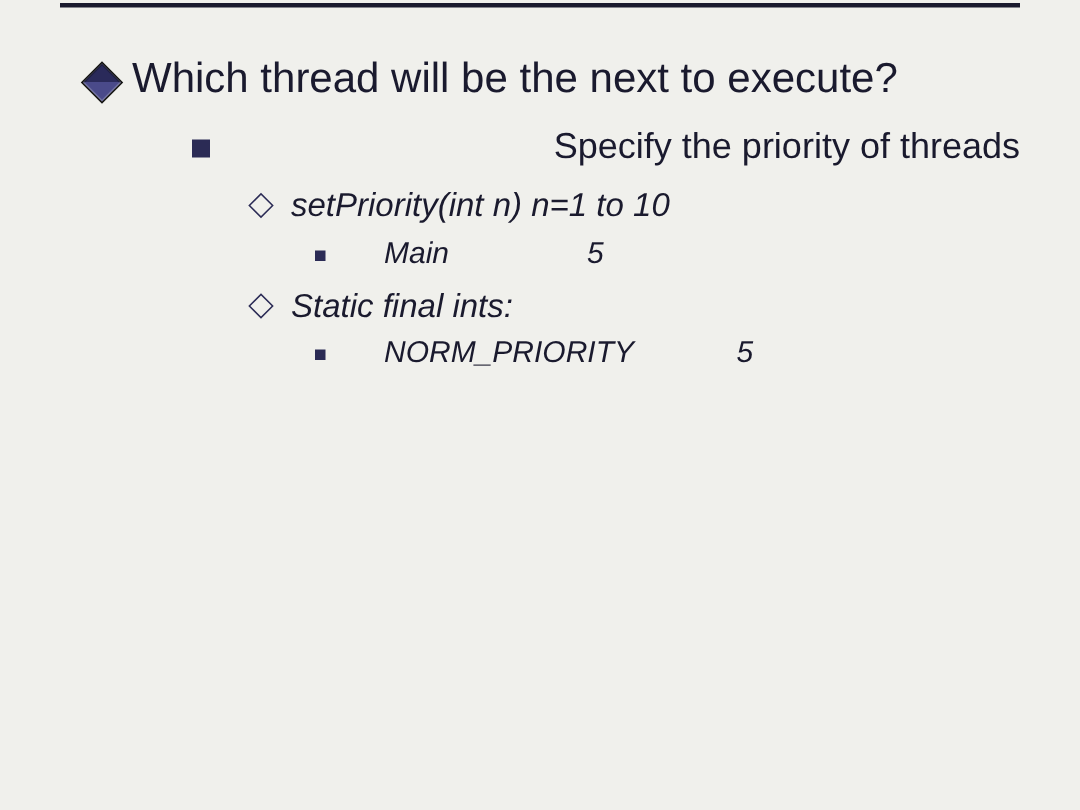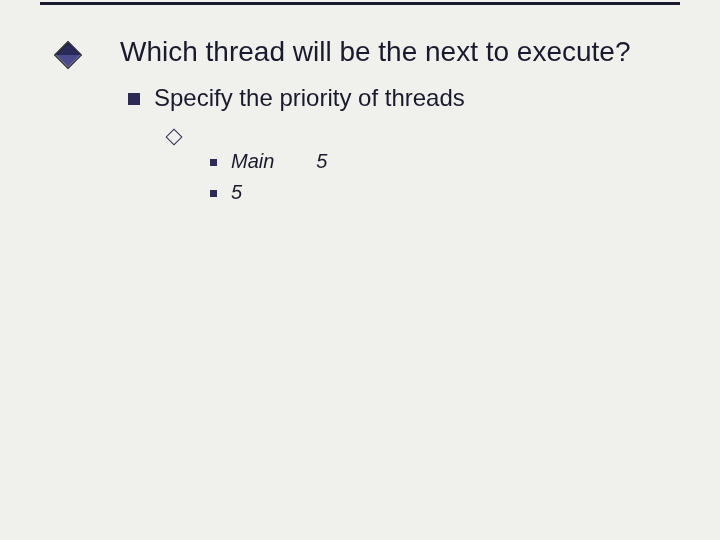--- a/index.html
+++ b/index.html
@@ -29,40 +29,40 @@
   .title-rule {
     height: 3px;
     background: #1a1a2e;
     margin: 2px 0 30px 0;
     width: 100%;
   }
   .lvl1 {
     display: flex;
     align-items: flex-start;
     margin: 0 0 14px 18px;
-    gap: 32px;
   }
   .lvl1 .text {
     font-size: 28px;
     line-height: 1.22;
   }
   .diamond-icon {
     width: 18px;
     height: 18px;
     flex: 0 0 18px;
     margin: 10px 10px 0 0;
     transform: rotate(45deg);
     background: linear-gradient(135deg, #2a2a5a 0 50%, #4a4a8a 50% 100%);
     border: 1px solid #111;
     box-shadow: inset -1px -1px 0 rgba(255,255,255,.2), inset 1px 1px 0 rgba(0,0,0,.3);
   }
   .lvl2 {
     display: flex;
     align-items: flex-start;
     margin: 10px 0 10px 88px;
+    justify-content: space-between;
   }
   .lvl2 .text { font-size: 24px; line-height: 1.25; }
   .sq-lg {
     width: 12px; height: 12px;
     flex: 0 0 12px;
     background: #2b2b55;
     margin: 10px 14px 0 0;
   }
   .lvl3 {
     display: flex;
@@ -86,20 +86,21 @@
   .lvl4 .text { font-size: 20px; font-style: italic; line-height: 1.25; }
   .sq-sm {
     width: 7px; height: 7px;
     flex: 0 0 7px;
     background: #2b2b55;
     margin: 10px 14px 0 0;
   }
   .row {
     display: flex;
     align-items: flex-start;
+    gap: 25px;
   }
   .col-label { width: 210px; }
   .col-val   { width: 60px; text-align: left; }
   .gap8 { width: 42px; }
 </style>
 </head>
 <body>
 
 <div class="slide">
 
@@ -110,28 +111,34 @@
     <span class="text">Which thread will be the next to execute?</span>
   </div>
 
   <div class="lvl2">
     <span class="sq-lg"></span>
     <span class="text">Specify the priority of threads</span>
   </div>
 
   <div class="lvl3">
     <span class="bullet-outline"></span>
+    <span class="text">setPriority(int n)  n=1 to 10</span>
   </div>
 
   <div class="lvl4 row">
     <span class="sq-sm"></span>
     <span class="text">Main</span>
     <span class="gap8"></span>
     <span class="text">5</span>
   </div>
 
+  <div class="lvl3">
+    <span class="bullet-outline"></span>
+    <span class="text">Static final ints:</span>
+  </div>
 
   <div class="lvl4 row">
     <span class="sq-sm"></span>
+    <span class="text col-label">NORM_PRIORITY</span>
     <span class="text col-val">5</span>
   </div>
 
 </div>
 
 </body></html>

